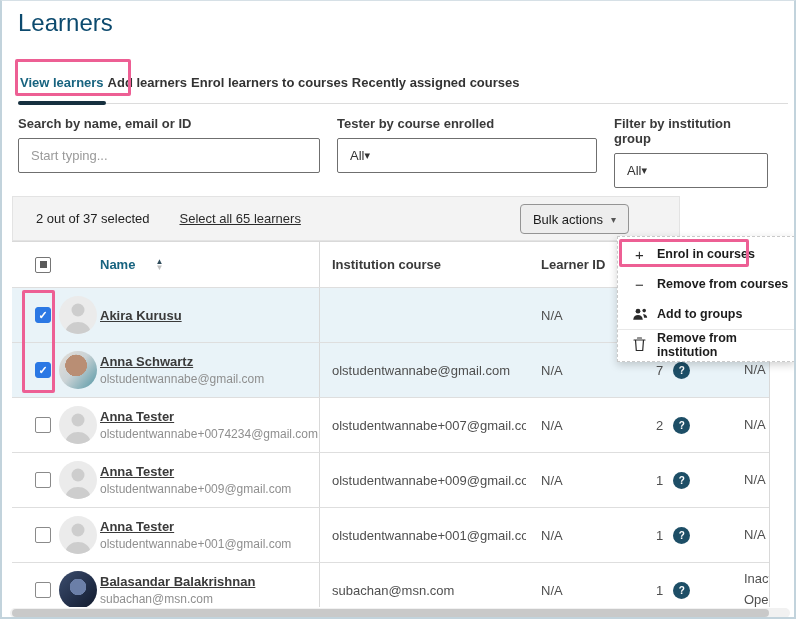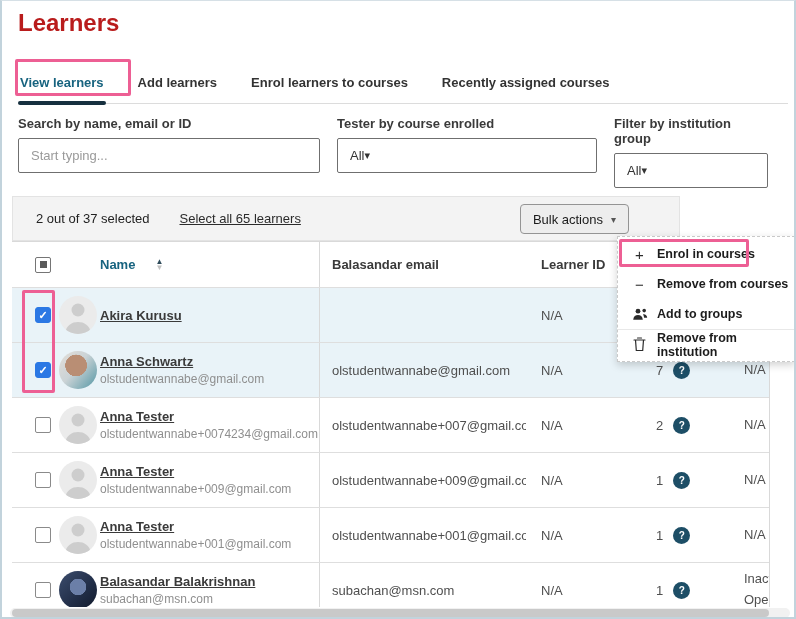--- a/index.html
+++ b/index.html
@@ -2,23 +2,23 @@
 <html><head>
 <meta charset="utf-8">
 <style>
   * { box-sizing: border-box; margin: 0; padding: 0; }
   body { font-family: "Liberation Sans", sans-serif; background: #fff; }
   .page {
     position: relative; width: 796px; height: 619px; overflow: hidden;
     background: #fff; border: 2px solid #c2d3dc; border-top: 1px solid #d6e0e6;
   }
   
-  .page-title { position: absolute; left: 16px; top: 8px; font-size: 24px; font-weight: 700; color: #b91c1c; }
-  
-  .tabs { position: absolute; left: 16px; top: 68px; width: 770px; display: flex; gap: 30px; border-bottom: 1px solid #dcdcdc; }
+  .page-title { position: absolute; left: 16px; top: 8px; font-size: 24px; font-weight: 400; color: #0c4a6e; }
+  
+  .tabs { position: absolute; left: 16px; top: 68px; width: 770px; display: flex; border-bottom: 1px solid #dcdcdc; }
   .tab { font-size: 13px; font-weight: 700; color: #333; padding: 6px 2px 13px 2px; cursor: pointer; position: relative; background: none; border: none; font-family: inherit; }
   .tab.active { color: #17637f; }
   .tab.active::after { content: ""; position: absolute; left: 0; right: 0; bottom: -2px; height: 4px; background: #16303f; border-radius: 2px; }
   
   .field { position: absolute; }
   .field-label { font-size: 13px; font-weight: 700; color: #3a3a3a; margin-bottom: 7px; display: block; }
   .text-input, .select {
     width: 100%; height: 35px; border: 1px solid #6f6f6f; border-radius: 2px;
     font-size: 13px; font-family: inherit; color: #333; padding: 0 12px; background: #fff;
   }
@@ -145,21 +145,21 @@
       <div class="c-name">
         <span class="hdr-name">
           <span class="hdr-label">Name</span>
           <span class="sort">
             <span class="up">▲</span>
             <span class="down">▼</span>
           </span>
         </span>
       </div>
       <div class="c-email">
-        <span class="hdr-label">Balasandar email</span>
+        <span class="hdr-label">Institution course</span>
       </div>
       <div class="c-id">
         <span class="hdr-label">Learner ID</span>
       </div>
       <div class="c-courses"></div>
       <div class="c-status"></div>
     </div>
 
     <div class="trow selected">
       <div class="c-check">

